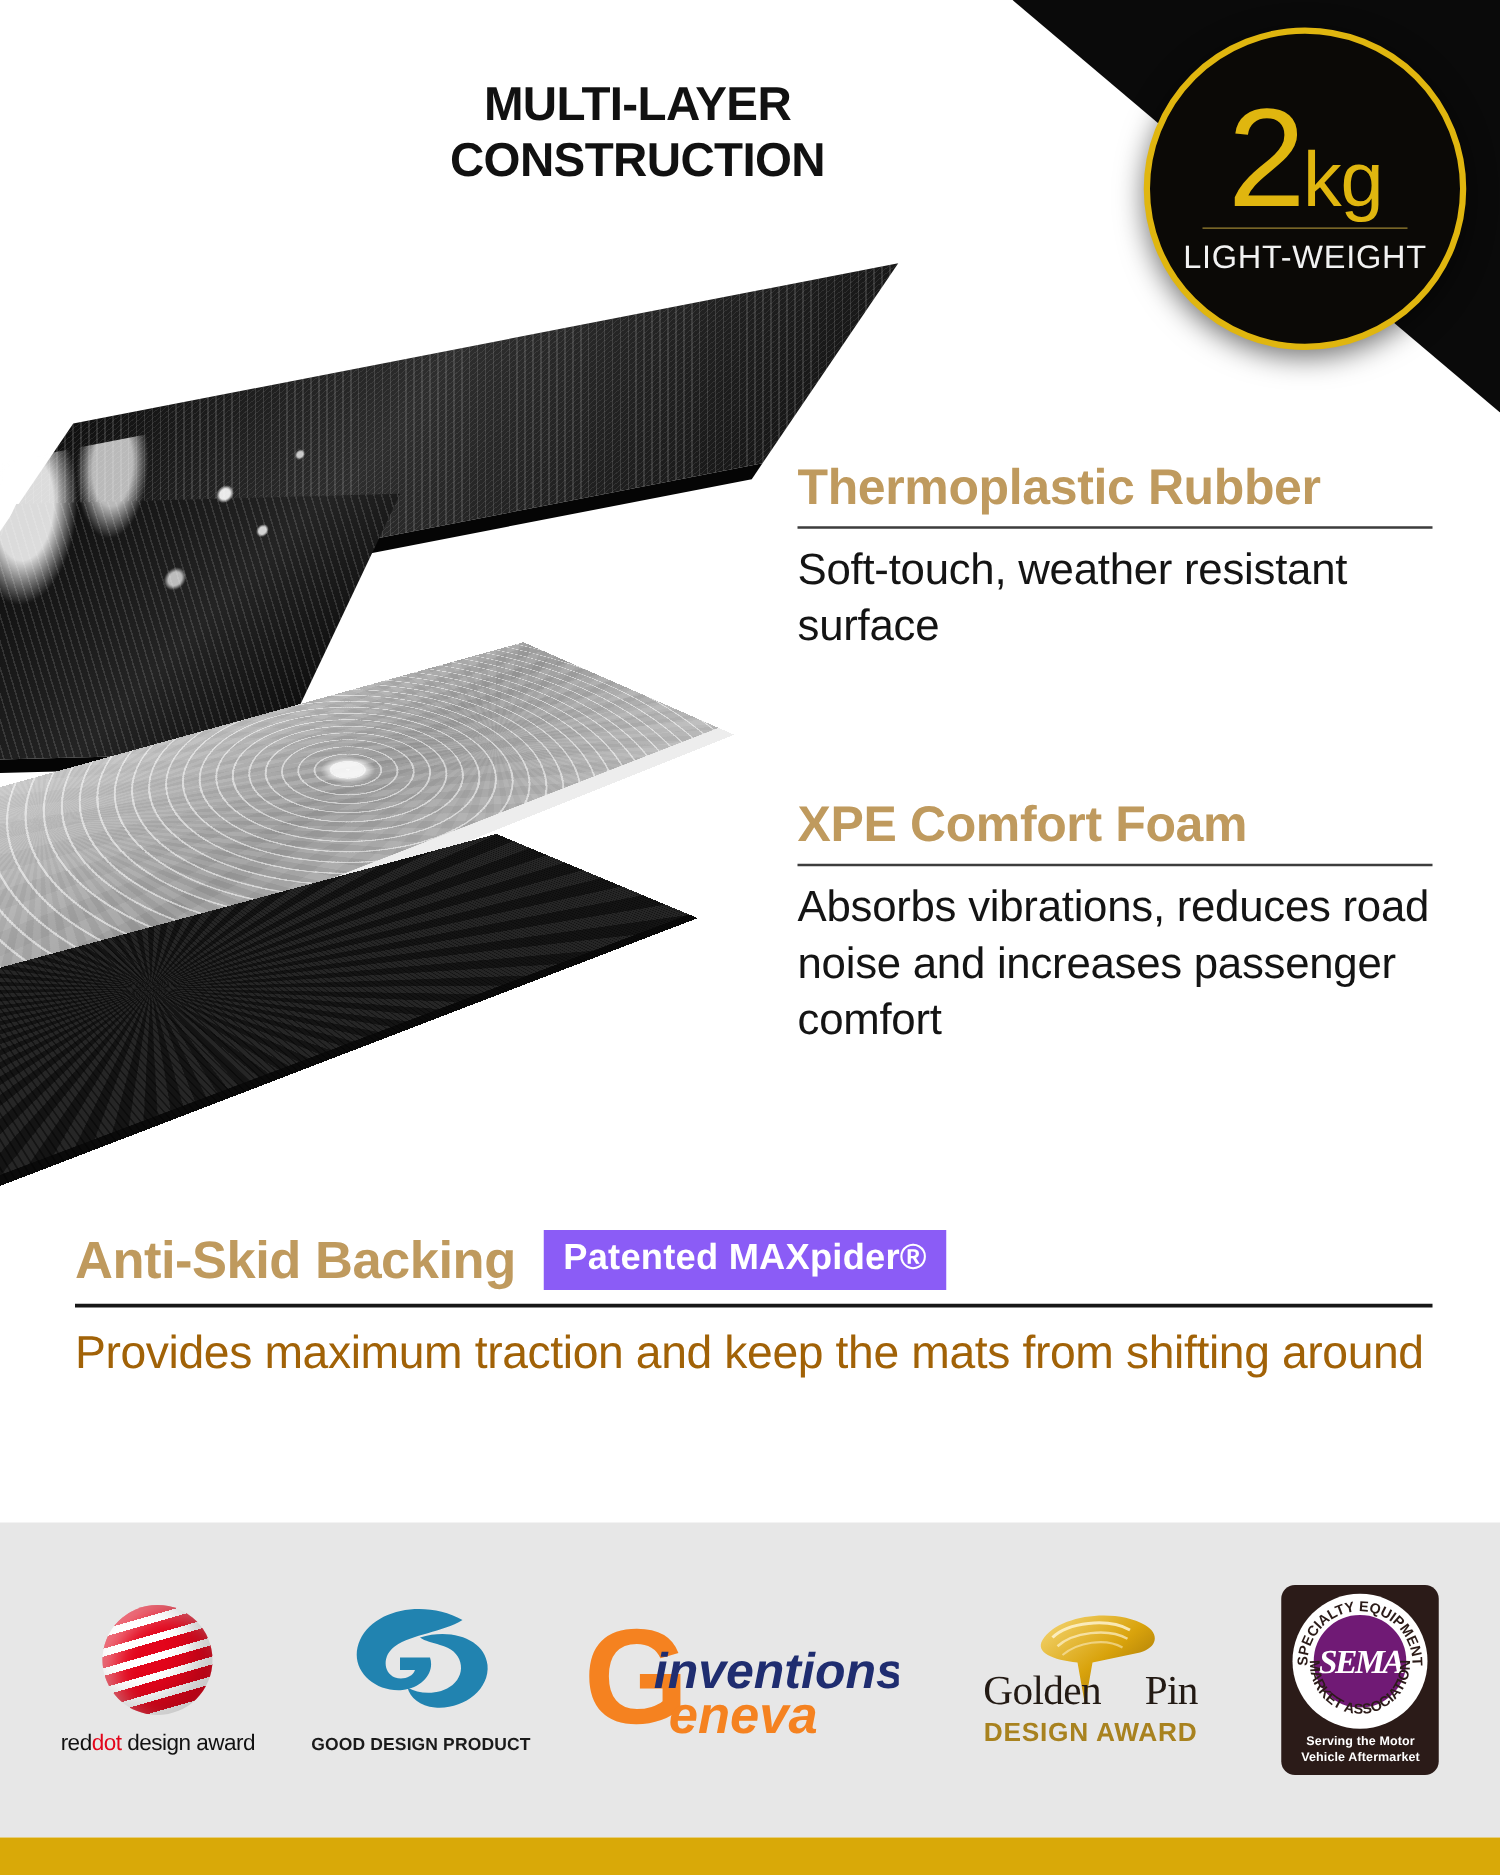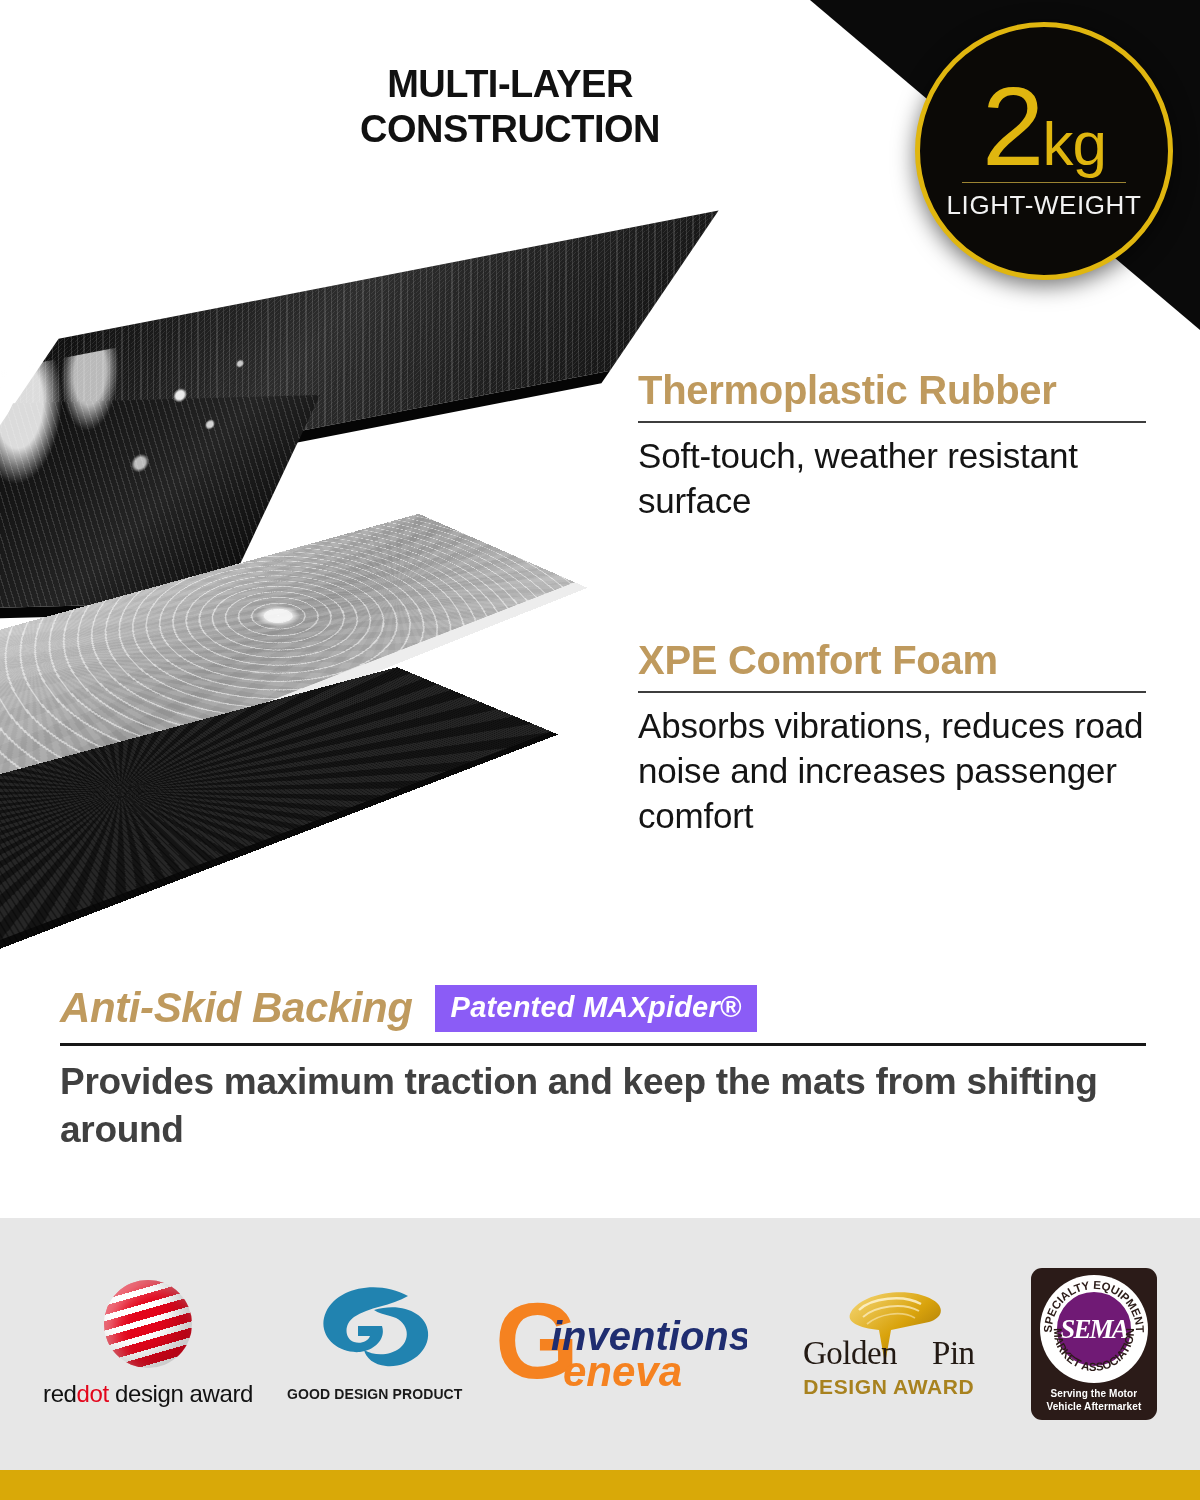--- a/index.html
+++ b/index.html
@@ -146,32 +146,32 @@
     letter-spacing:-.2px;
   }
 
   #feat-rubber{ left:638px; top:368px; width:508px; }
   #feat-foam  { left:638px; top:638px; width:508px; }
 
   
   .antiskid{
     position:absolute; left:60px; top:984px; width:1086px; z-index:4;
   }
-  .antiskid-head{ display:flex; align-items:center; gap:22px;font-style:italic; }
+  .antiskid-head{ display:flex; gap:22px; }
   .antiskid-title{
     font-size:42px; font-weight:bold; color:#bf9a5e; letter-spacing:-.4px;
     white-space:nowrap;
   }
   .patent-pill{
     background:#8b5cf6; color:#fff; font-size:29px; font-weight:bold;
     padding:6px 16px 8px; letter-spacing:.2px; white-space:nowrap;
   }
   .antiskid-rule{ height:3px; background:#171717; margin:11px 0 12px; }
   .antiskid-body{
-    font-size:37px; font-weight:700; line-height:1.3; color:#404040;
+    font-size:37px; font-weight:400; line-height:1.3; color:#a16207;
     letter-spacing:-.3px;
   }
 
   
   .awards-band{
     position:absolute; left:0; top:1218px; width:1200px; height:252px;
     background:#e7e7e7; z-index:3;
     display:flex; align-items:center; justify-content:space-around;
     padding:0 26px;
   }
@@ -180,21 +180,21 @@
   
   .rd-globe{
     width:88px; height:88px; border-radius:50%;
     background:
       repeating-linear-gradient(-16deg,
         #e3051b 0 9px, #ffffff 9px 15px);
     box-shadow:inset -14px -10px 22px rgba(0,0,0,.22),
                inset 10px 8px 16px rgba(255,255,255,.45);
     margin-bottom:12px;
   }
-  .rd-text{ font-size:24px; font-weight:400; color:#111; letter-spacing:-.4px; }
+  .rd-text{ font-size:18px; font-weight:400; color:#111; letter-spacing:-.4px; }
   .rd-text .dot{ color:#e3051b; }
 
   
   .gd-mark{ margin-bottom:12px; }
   .gd-text{ font-size:14px; font-weight:bold; color:#1a1a1a; letter-spacing:.1px; }
 
   
   .ig-wrap{ position:relative; width:250px; height:92px; }
 
   

